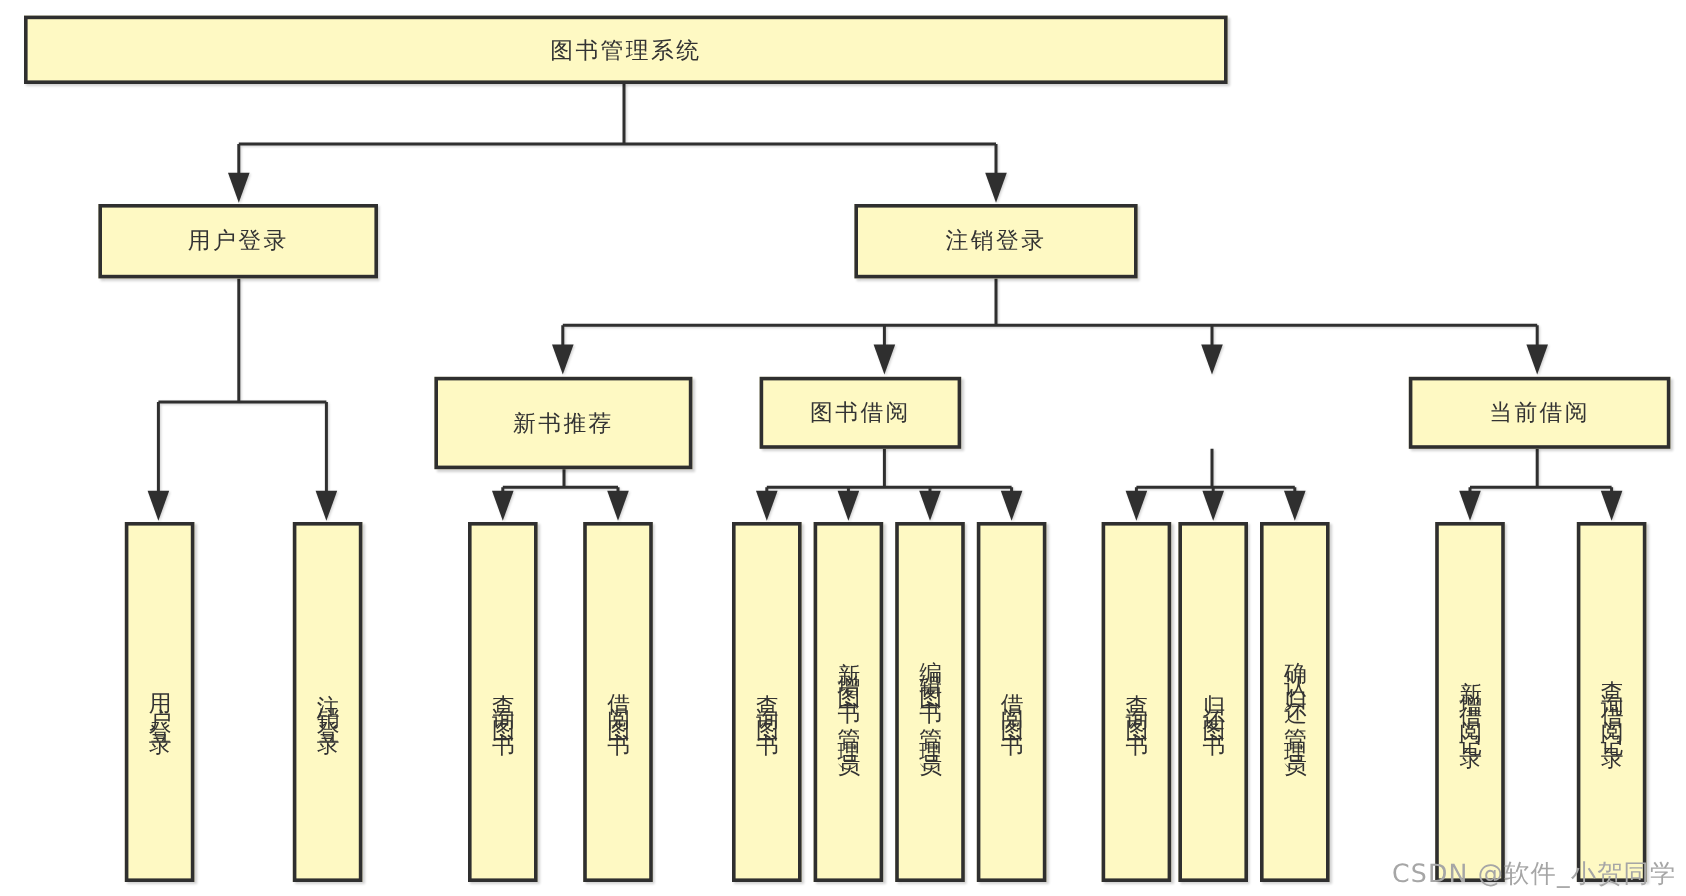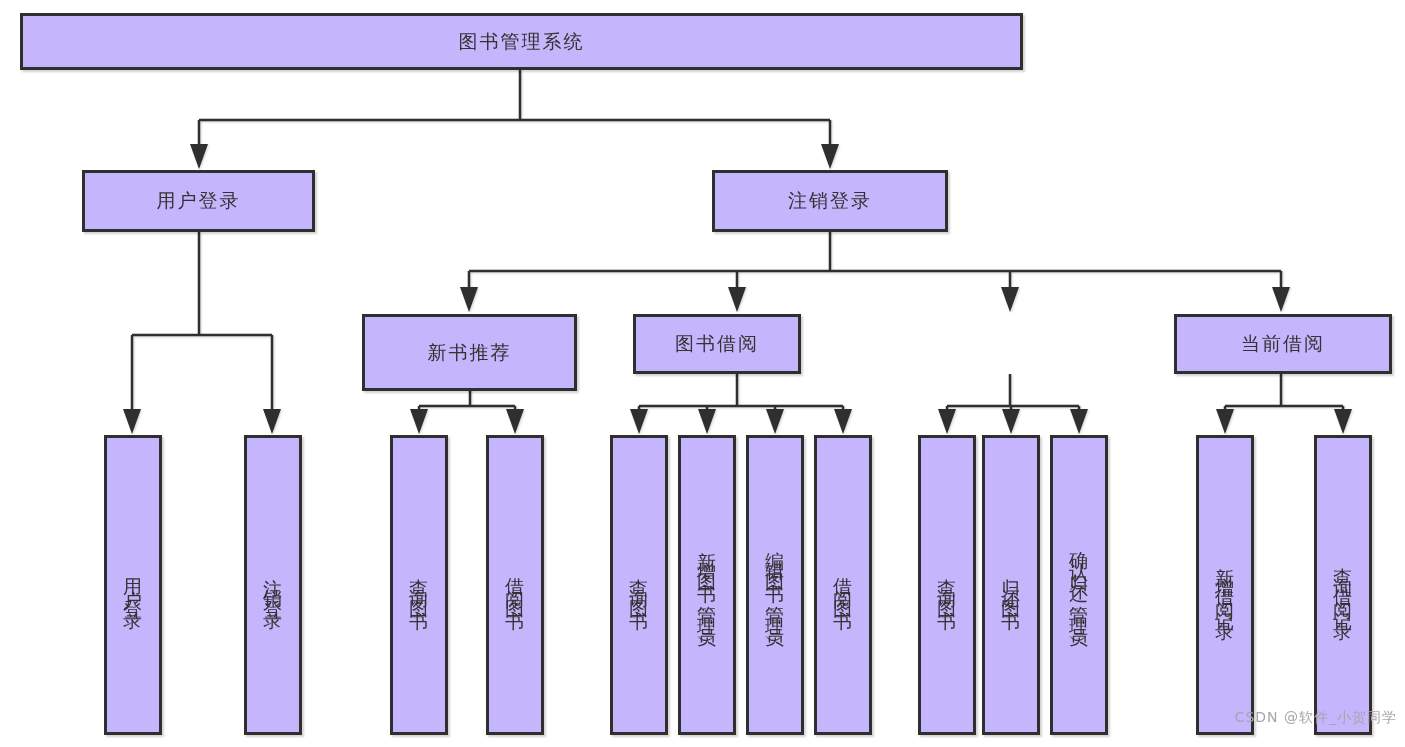--- a/index.html
+++ b/index.html
@@ -15,39 +15,39 @@
     background:var(--background);
     font-family:"DejaVu Sans","Liberation Sans",sans-serif;
     position:relative;overflow:hidden;
   }
   .canvas{position:absolute;left:0;top:0;width:1405px;height:747px;}
   .connectors{position:absolute;left:0;top:0;
     filter:drop-shadow(1.5px 1.5px 1px rgba(0,0,0,0.18));}
   .connectors path{stroke:var(--line);stroke-width:2.5;fill:none;}
   .connectors polygon{fill:var(--line);stroke:none;}
   .node{
-    position:absolute;background:#c4b5fd;
+    position:absolute;background:#fef9c3;
     border:3px solid var(--border);
     box-sizing:border-box;
     display:flex;align-items:center;justify-content:center;
     color:var(--text);
     box-shadow:2px 2px 2px rgba(0,0,0,0.18);
   }
   .node-h{font-size:19px;letter-spacing:2px;white-space:nowrap;}
   .node-v .vtext{
     writing-mode:vertical-rl;
     text-orientation:mixed;
     font-size:19px;
     letter-spacing:11px;
     line-height:1;
     white-space:nowrap;
   }
   .watermark{
-    position:absolute;right:8px;bottom:20px;
-    font-size:14px;letter-spacing:1px;
+    position:absolute;right:8px;bottom:5px;
+    font-size:21px;letter-spacing:1px;
     color:var(--watermark);
     z-index:9;white-space:nowrap;text-align:center;
   }
 </style>
 </head>
 <body>
 
 <div class="canvas">
 
   <svg class="connectors" width="1405" height="747" viewBox="0 0 1405 747">

